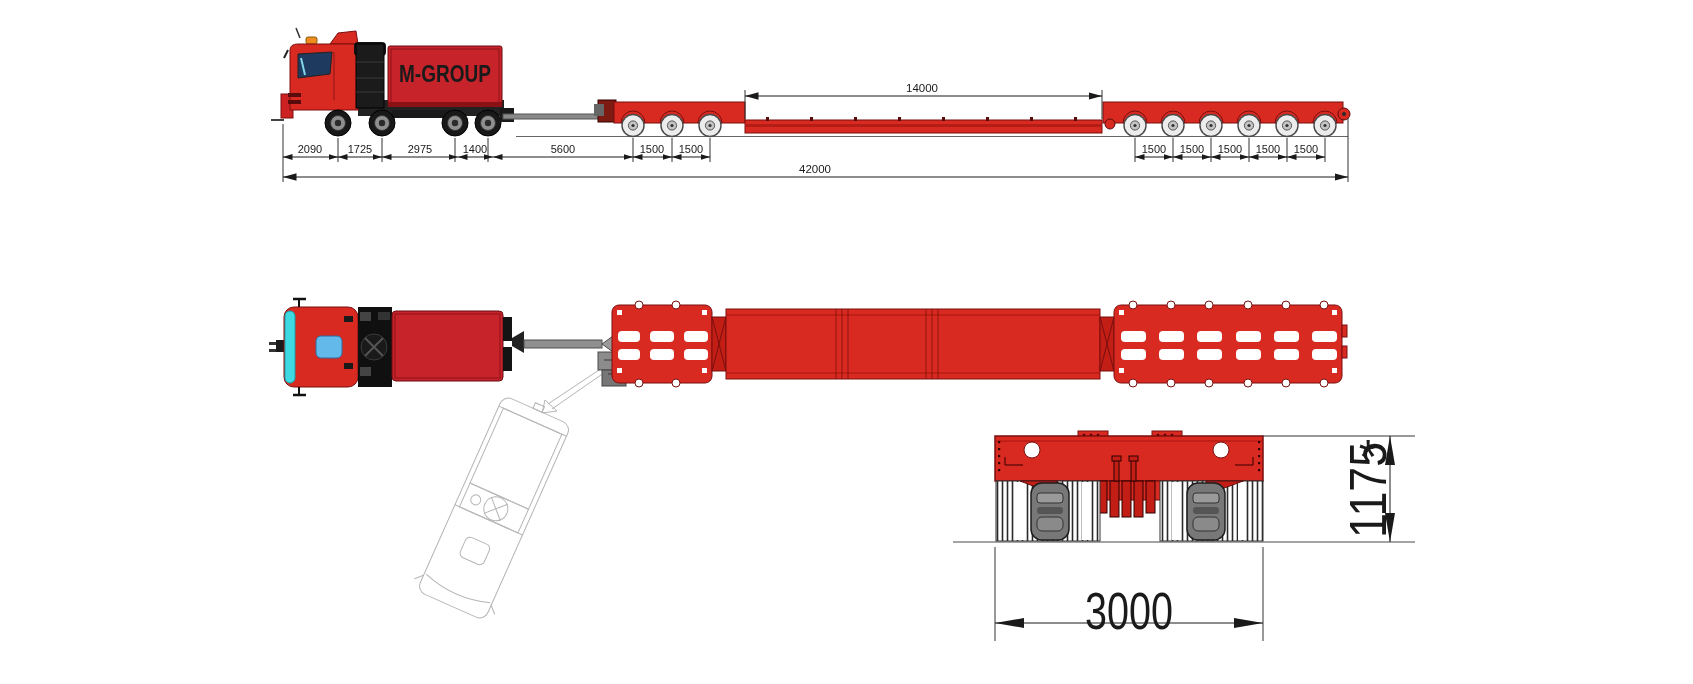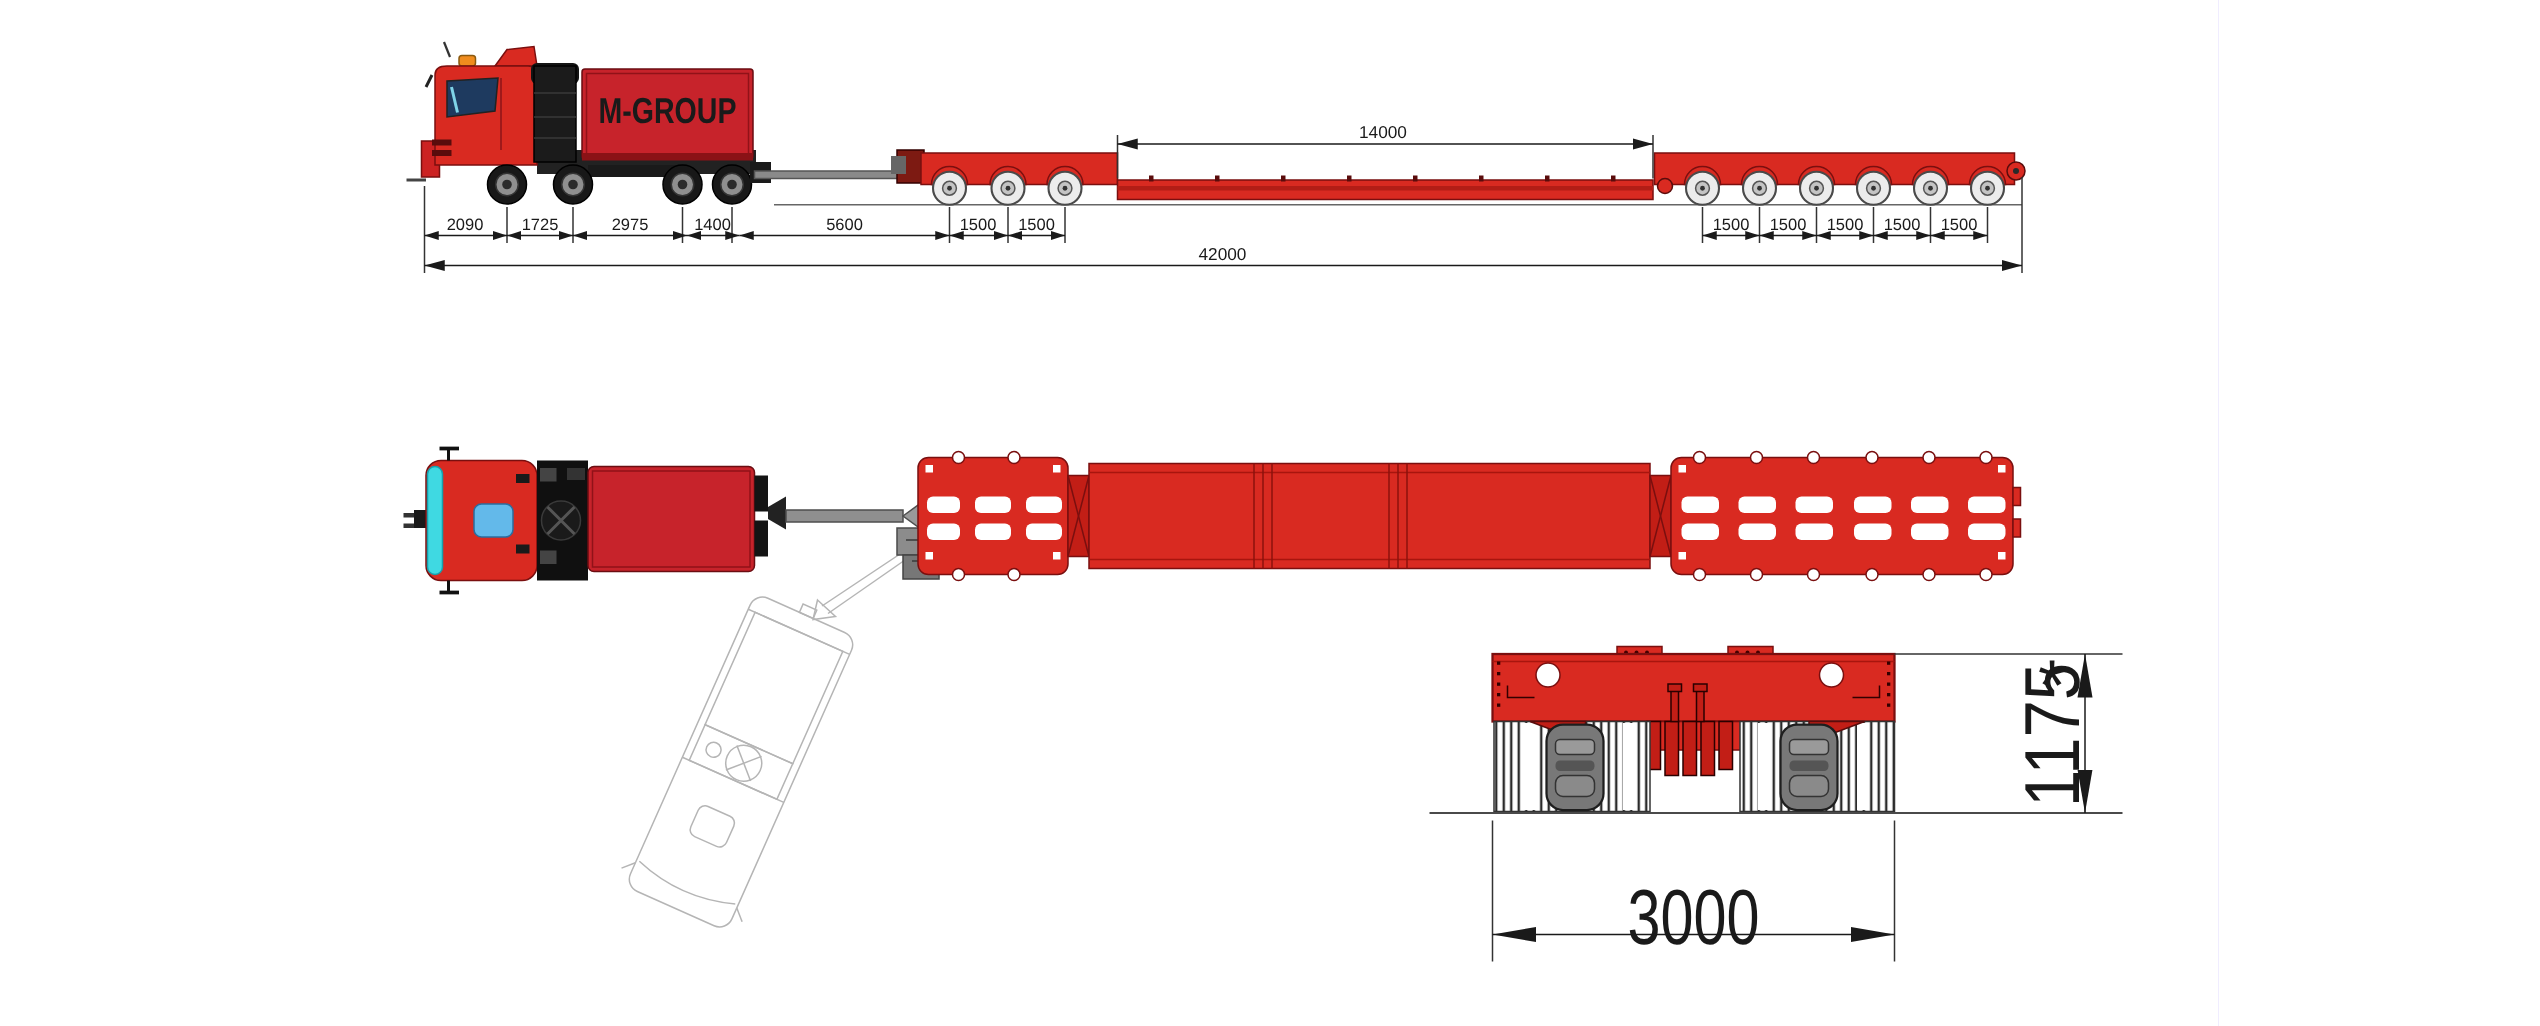--- a/index.html
+++ b/index.html
@@ -1,16 +1,16 @@
 <!DOCTYPE html>
 <html><head>
 <meta charset="utf-8">
 <style>
   html,body{margin:0;padding:0;background:#fff;}
-  .canvas{position:relative;width:1479px;height:684px;background:#c4b5fd;overflow:hidden;}
+  .canvas{position:relative;width:1479px;height:684px;background:#22c55e;overflow:hidden;}
   svg{display:block;}
   text{font-family:"Liberation Sans",sans-serif;fill:#1a1a1a;}
   .dim{font-size:11px;}
   .dimM{font-size:11.5px;}
 </style>
 </head>
 <body>
 
 <div class="canvas">
 <svg width="1693" height="684" viewBox="0 0 1693 684" xmlns="http://www.w3.org/2000/svg">

